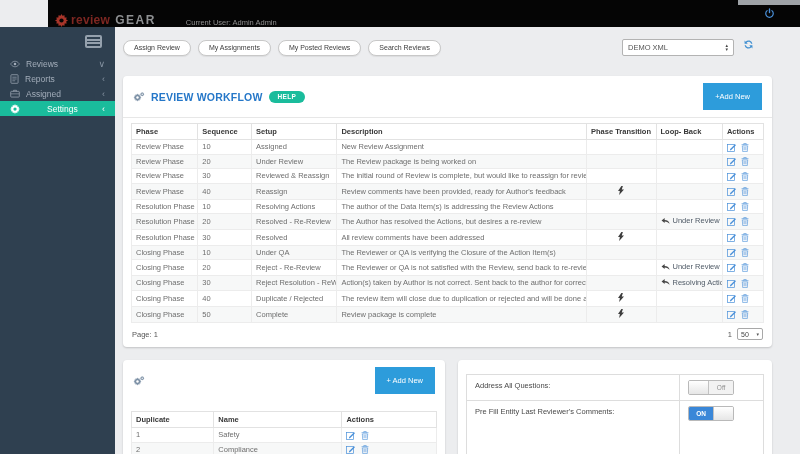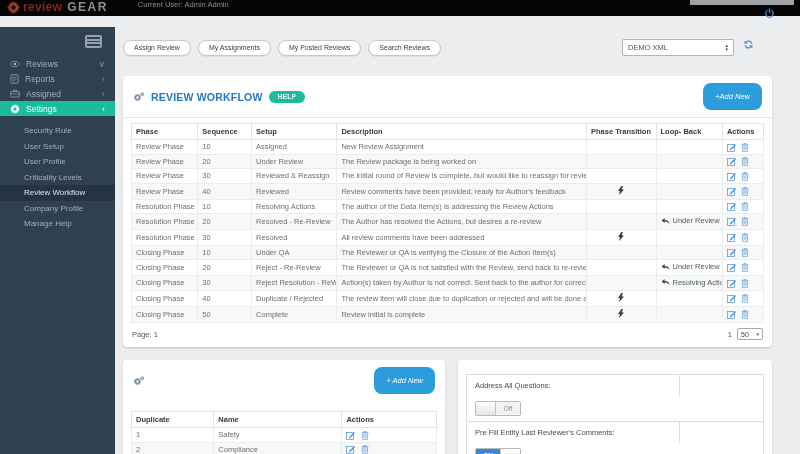--- a/index.html
+++ b/index.html
@@ -1,33 +1,33 @@
 <!DOCTYPE html>
 <html><head>
 <meta charset="utf-8">
 <style>
   html,body{margin:0;padding:0;}
   body{width:800px;height:454px;overflow:hidden;background:#ecedef;font-family:"Liberation Sans",sans-serif;position:relative;}
   
-  .topbar{position:relative;height:16px;background:#050505;display:flex;align-items:flex-start;z-index:5;}
+  .topbar{position:relative;height:27px;background:#050505;display:flex;align-items:flex-end;z-index:5;margin-left:48px;}
   .logo{display:flex;align-items:center;margin-left:7px;gap:3px;}
   .logo-review{color:#7e2722;font-weight:bold;font-size:12px;letter-spacing:.3px;}
   .logo-gear-text{color:#8e9092;font-weight:bold;font-size:12px;letter-spacing:1.5px;margin-left:2px;}
   .cur-user{color:#8f8f8f;font-size:7.5px;margin-left:30px;}
   .power-btn{position:absolute;right:25px;top:8px;display:flex;cursor:pointer;}
   .top-strip{position:absolute;top:0;left:690px;width:104px;height:5px;background:#9fa3a7;}
   
   .sidebar{position:absolute;left:0;top:27px;bottom:0;width:115px;background:#2f4050;z-index:4;}
   .hamburger{width:17px;height:13px;background:#95a1ad;border-radius:2px;margin:8px 13px 8px auto;display:flex;flex-direction:column;justify-content:center;gap:2px;padding:0 2px;box-sizing:border-box;cursor:pointer;}
   .hamburger .bar{height:1.5px;background:#2f4050;}
   .nav-item{display:flex;align-items:center;height:15px;padding:0 10px;color:#a3adba;font-size:8.5px;cursor:pointer;}
   .nav-item svg{margin-right:6px;flex:none;}
   .nav-label{flex:1;}
   .chev{font-size:9px;color:#8794a3;}
-  .nav-item.active-teal{background:#1abc9c;color:#fff;}
+  .nav-item.active-teal{background:#1abc9c;color:#fff;gap:21px;}
   .nav-item.active-teal .chev{color:#fff;}
   .sub-list{margin-top:7px;}
   .sub-item{height:15.5px;line-height:15.5px;padding-left:24px;font-size:8px;color:#a3adba;cursor:pointer;white-space:nowrap;}
   .sub-item.active{background:#263442;color:#dde5ec;}
   
   .content{position:absolute;left:115px;right:0;top:27px;bottom:0;overflow:hidden;}
   .toolbar{display:flex;align-items:center;margin:12px 0 0 8px;}
   .pill-btn{background:#fff;border:1px solid #c8c8c8;border-radius:9px;height:16px;padding:0 10px;font-size:7px;color:#3c3c3c;margin-right:7px;box-shadow:0 1px 1px rgba(0,0,0,.07);font-family:inherit;cursor:pointer;}
   .right-group{margin-left:auto;display:flex;align-items:flex-start;gap:9px;margin-right:46px;}
   .select-box{width:112px;height:17px;background:#fff;border:1px solid #b3b3b3;border-radius:2px;display:flex;align-items:center;padding:0 5px;box-sizing:border-box;cursor:pointer;}
@@ -35,40 +35,40 @@
   .spin{display:flex;flex-direction:column;font-size:5px;line-height:3.4px;color:#444;}
   .refresh-btn{cursor:pointer;display:flex;}
   
   .card{background:#fff;border-radius:4px;box-shadow:0 1px 2px rgba(0,0,0,.18);}
   .wf-card{margin:20px 28px 0 8px;}
   .card-head{display:flex;align-items:center;gap:6px;padding:7px 10px;}
   .head-rule{border-bottom:1px solid #e7e7e7;}
   .card-title{color:#2577c8;font-weight:bold;font-size:10.5px;letter-spacing:.2px;white-space:nowrap;}
   .gear-ic{color:#7d91a6;display:flex;flex:none;}
   .help-pill{background:#1abc9c;color:#fff;border:none;border-radius:8px;font-size:6.5px;font-weight:bold;padding:2.5px 9px;letter-spacing:.3px;cursor:pointer;font-family:inherit;}
-  .add-btn{margin-left:auto;background:#2d9cdb;color:#fff;border:none;border-radius:8px;font-size:7.5px;padding:9px 12px;cursor:pointer;font-family:inherit;white-space:nowrap;font-style:italic;}
+  .add-btn{margin-left:auto;background:#2d9cdb;color:#fff;border:none;border-radius:0;font-size:7.5px;padding:9px 12px;cursor:pointer;font-family:inherit;white-space:nowrap;}
   
   .data-tbl{width:calc(100% - 16px);margin:5px 8px 0;border-collapse:collapse;table-layout:fixed;}
   .data-tbl th{font-size:7.5px;color:#383838;text-align:left;padding:3px 4px;border:1px solid #e2e2e2;overflow:hidden;white-space:nowrap;}
   .data-tbl td{font-size:7.5px;color:#6e6e6e;padding:2px 4px;border:1px solid #ececec;height:9px;overflow:hidden;white-space:nowrap;}
   .data-tbl tbody tr:nth-child(even){background:#f7f8f8;}
   td.center{text-align:center;}
   .loopback{display:inline-flex;align-items:center;gap:3px;color:#4f5a66;}
   .act{color:#4a90d9;cursor:pointer;display:inline-flex;margin-right:3px;vertical-align:middle;}
   .tbl-footer{display:flex;align-items:center;padding:5px 9px 7px;font-size:7.5px;color:#555;}
   .pg-right{margin-left:auto;display:flex;align-items:center;gap:5px;}
   .page-size-box{border:1px solid #a8a8a8;border-radius:2px;width:26px;height:12px;display:flex;align-items:center;padding:0 3px;box-sizing:border-box;cursor:pointer;font-size:7px;color:#444;}
   .page-size-box .arrow{margin-left:auto;font-size:5px;color:#555;}
   
   .bottom-row{display:flex;align-items:flex-start;gap:13px;margin:13px 28px 0 8px;}
   .sev-card{width:322px;min-height:170px;box-sizing:border-box;flex:none;}
   .rules-card{flex:1;}
   .sev-tbl{margin-top:10px;}
   .rules-box{margin:14px 8px 10px;border:1px solid #ddd;}
-  .rule-row{display:flex;flex-direction:column;}
+  .rule-row{display:flex;}
   .rule-row.row1{border-bottom:1px solid #ddd;}
   .rule-label{width:72%;box-sizing:border-box;padding:6px 8px;font-size:7.5px;color:#4a4a4a;border-right:1px solid #ddd;}
   .rule-ctrl{flex:1;padding:5px 8px;display:flex;flex-direction:column;align-items:flex-start;}
   .row2 .rule-ctrl{min-height:46px;}
   .toggle{display:flex;width:44px;height:13px;border:1px solid #b9b9b9;border-radius:2px;overflow:hidden;cursor:pointer;background:#fff;flex:none;}
   .knob{width:19px;background:linear-gradient(#fff,#e6e6e6);flex:none;}
   .toggle.off .knob{border-right:1px solid #c2c2c2;}
   .toggle.on .knob{border-left:1px solid #c2c2c2;}
   .t-label{flex:1;text-align:center;font-size:6.5px;line-height:13px;}
   .toggle.off .t-label{color:#8f8f8f;background:#f2f2f2;}
@@ -143,36 +143,20 @@
     <span style="display:flex;">
       <svg width="10" height="10" viewBox="0 0 16 16">
           <path d="M8 0l1.2 2.3 2.5-.7.1 2.6 2.6.1-.7 2.5L16 8l-2.3 1.2.7 2.5-2.6.1-.1 2.6-2.5-.7L8 16l-1.2-2.3-2.5.7-.1-2.6-2.6-.1.7-2.5L0 8l2.3-1.2-.7-2.5 2.6-.1.1-2.6 2.5.7z" fill="currentColor"></path>
           <circle cx="8" cy="8" r="2.6" fill="#1abc9c"></circle>
         </svg>
     </span>
     <span class="nav-label">Settings</span>
     <span class="chev">‹</span>
   </div>
 
-  <div class="sub-list">
-
-      <div class="sub-item">Security Rule</div>
-
-      <div class="sub-item">User Setup</div>
-
-      <div class="sub-item">User Profile</div>
-
-      <div class="sub-item">Criticality Levels</div>
-
-      <div class="sub-item active">Review Workflow</div>
-
-      <div class="sub-item">Company Profile</div>
-
-      <div class="sub-item">Manage Help</div>
-    </div>
 </aside>
 
 <main class="content">
 
   <div class="toolbar">
     <span style="display:flex;">
 
     <button class="pill-btn">Assign Review</button>
         <button class="pill-btn">My Assignments</button>
         <button class="pill-btn">My Posted Reviews</button>
@@ -316,21 +300,21 @@
                   <path d="M1.6 4.3h7.8L8.8 12.4H2.2z" fill="none" stroke="currentColor" stroke-width=".9"></path>
                   <path d="M4 5.8v4.6M5.5 5.8v4.6M7 5.8v4.6" stroke="currentColor" stroke-width=".7"></path>
                 </svg>
               </span>
             </td>
           </tr>
 
           <tr>
             <td>Review Phase</td>
             <td>40</td>
-            <td>Reviewed</td>
+            <td>Reassign</td>
             <td>Review comments have been provided, ready for Author's feedback</td>
             <td class="center">
               <span style="display:inline-flex;">
                 <svg width="6" height="9" viewBox="0 0 8 12">
                   <path d="M4.5 0 0 6.5h2.5L1.5 12 8 4.5H5L6.5 0z" fill="#3d3d3d"></path>
                 </svg>
               </span>
             </td>
             <td>
               
@@ -582,21 +566,21 @@
                   <path d="M4 5.8v4.6M5.5 5.8v4.6M7 5.8v4.6" stroke="currentColor" stroke-width=".7"></path>
                 </svg>
               </span>
             </td>
           </tr>
 
           <tr>
             <td>Closing Phase</td>
             <td>50</td>
             <td>Complete</td>
-            <td>Review initial is complete</td>
+            <td>Review package is complete</td>
             <td class="center">
               <span style="display:inline-flex;">
                 <svg width="6" height="9" viewBox="0 0 8 12">
                   <path d="M4.5 0 0 6.5h2.5L1.5 12 8 4.5H5L6.5 0z" fill="#3d3d3d"></path>
                 </svg>
               </span>
             </td>
             <td>
               
             </td>

